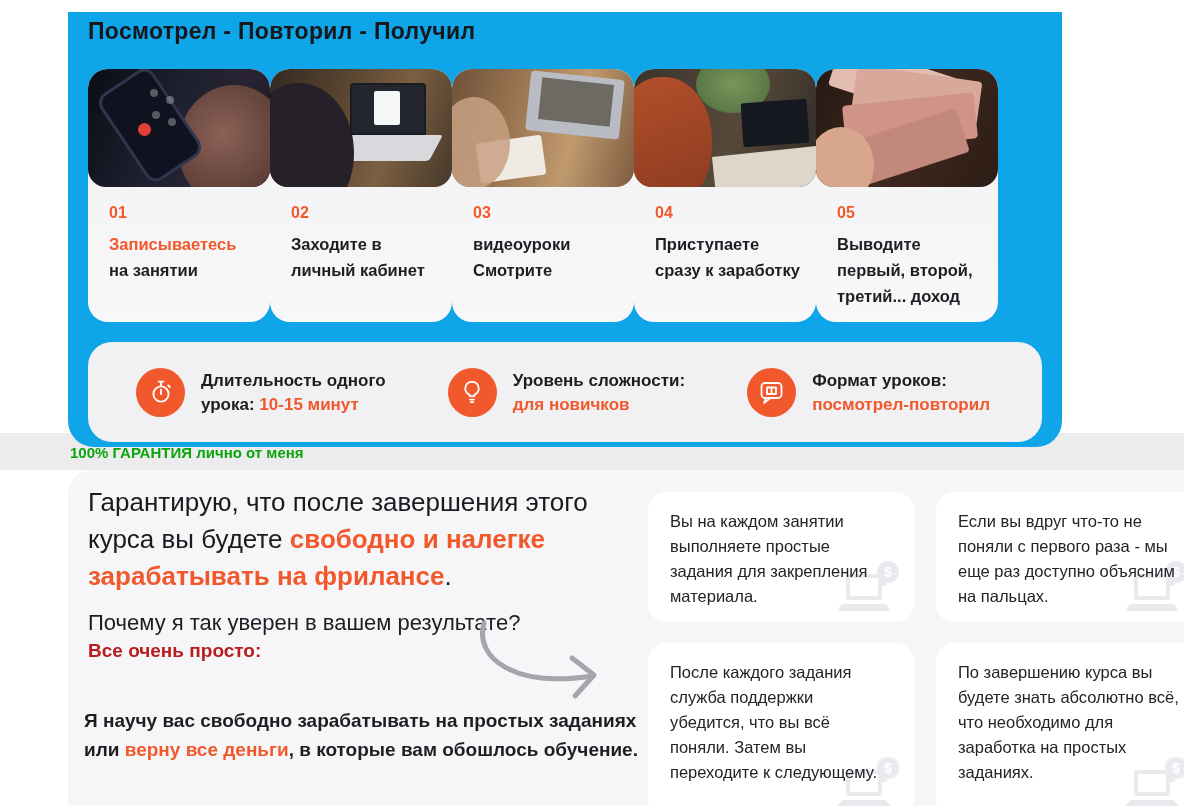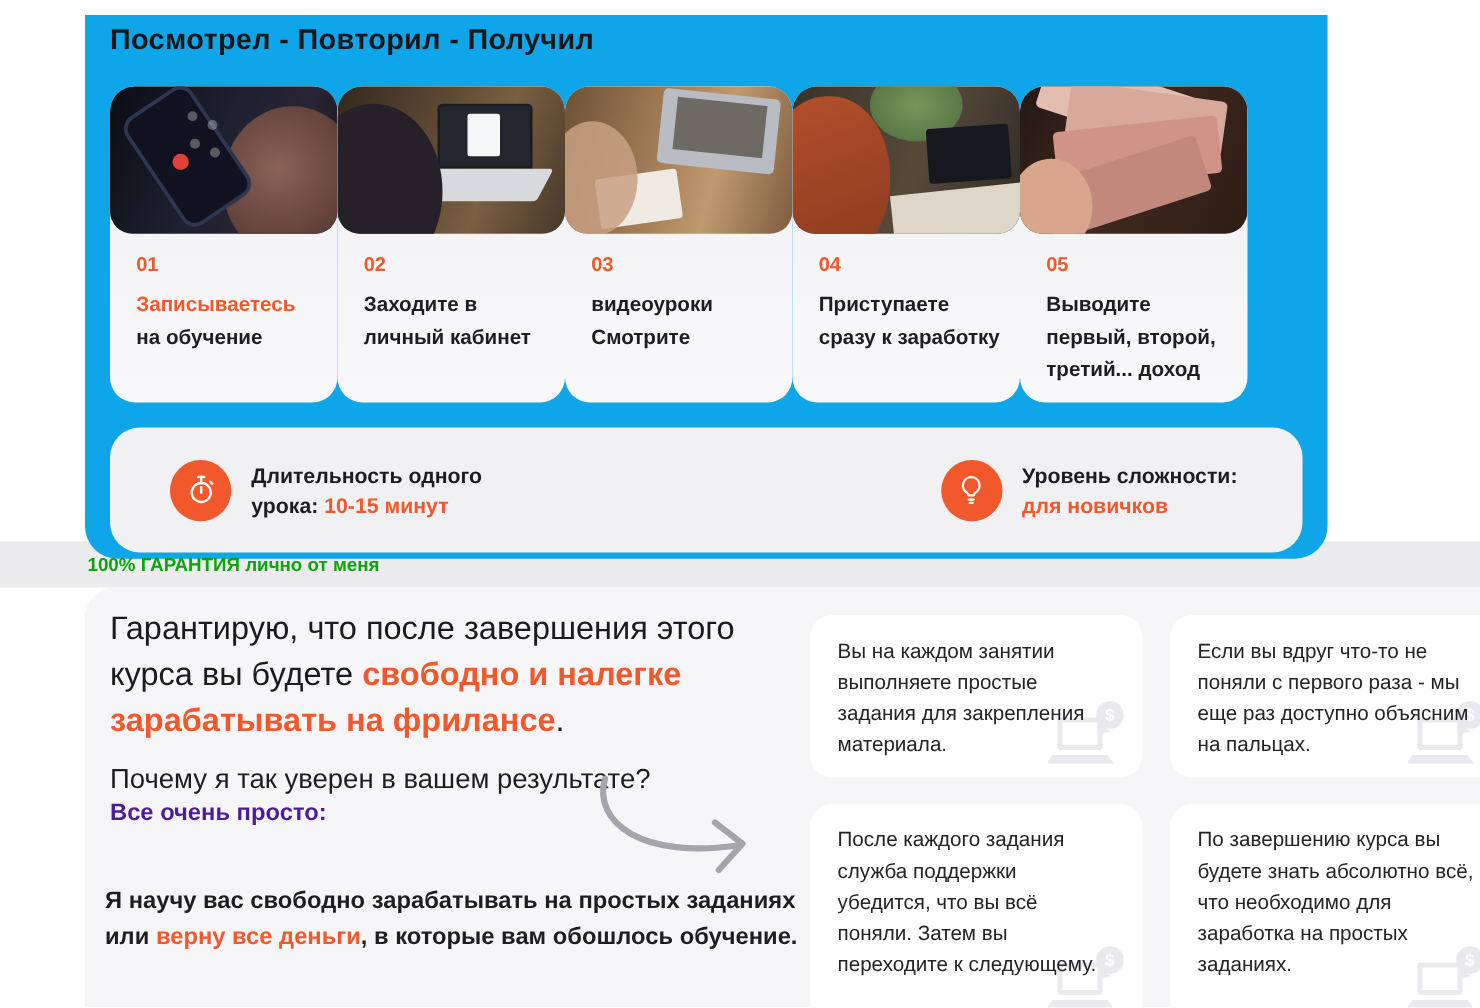--- a/index.html
+++ b/index.html
@@ -71,21 +71,21 @@
   .accent-text{color:var(--accent);}
 
   
   .guarantee-label{position:absolute;left:70px;top:444px;font-size:15px;font-weight:700;color:var(--green);}
   .guarantee{position:absolute;left:68px;top:470px;width:1116px;height:336px;background:#f6f6f8;
     border-radius:24px 0 0 0;overflow:hidden;}
   .g-left{position:absolute;left:20px;top:14px;width:560px;}
   .g-heading{margin:0;font-size:26px;line-height:37px;font-weight:500;color:#1b1b1f;}
   .g-heading .accent-text{font-weight:700;}
   .g-question{margin-top:14px;font-size:22px;line-height:28px;font-weight:400;color:#1e1e22;}
-  .g-lead{font-weight:700;font-size:19px;line-height:28px;color:#4c1d95;}
+  .g-lead{font-weight:700;font-size:19px;line-height:28px;color:#b91c1c;}
   .g-promise{position:absolute;left:16px;top:236px;width:560px;font-size:19px;line-height:29px;
     font-weight:700;color:#1e1e22;}
   .arrow-svg{position:absolute;left:398px;top:148px;width:158px;height:92px;}
 
   .benefits{position:absolute;left:580px;top:22px;display:grid;
     grid-template-columns:266px 266px;grid-template-rows:130px 175px;column-gap:22px;row-gap:21px;}
   .benefit-card{background:#fff;border-radius:18px;padding:17px 22px 14px 22px;position:relative;
     overflow:hidden;font-size:16.5px;line-height:25px;color:#232328;}
   .benefit-text{position:relative;z-index:1;}
   .watermark{position:absolute;right:10px;bottom:6px;z-index:0;}
@@ -101,21 +101,21 @@
   <div class="steps">
     <div class="step-card">
       <div class="step-photo p1">
           <i class="face"></i>
           <i class="phone"></i>
           <i class="keys"></i>
           <i class="red-dot"></i>
         </div>
       <div class="step-number">01</div>
       <div class="step-line accent">Записываетесь</div>
-      <div class="step-line">на обучение</div>
+      <div class="step-line">на занятии</div>
     </div>
     <div class="step-card">
       <div class="step-photo p2">
           <i class="screen"></i>
           <i class="doc"></i>
           <i class="kb"></i>
           <i class="body-dark"></i>
         </div>
       <div class="step-number">02</div>
       <div class="step-line">Заходите в</div>
@@ -180,20 +180,34 @@
           <path d="M13 2.8 a6.6 6.6 0 0 1 3.4 12.3 c-.8.5 -1.2 1.2 -1.2 2.1 h-4.4 c0 -.9 -.4 -1.6 -1.2 -2.1 A6.6 6.6 0 0 1 13 2.8 z"></path>
           <path d="M11 20.6 h4"></path>
             <path d="M11.8 23.2 h2.4"></path>
         </svg>
       </div>
       <div class="info-text">
         <div>Уровень сложности:</div>
         <div><span></span><span class="accent-text">для новичков</span></div>
       </div>
     </div>
+    <div class="info-item">
+      <div class="info-icon">
+        <svg width="27" height="27" viewBox="0 0 27 27" fill="none" stroke="#ffffff" stroke-width="1.8" stroke-linecap="round" stroke-linejoin="round">
+          <rect x="3.5" y="4" width="20" height="15" rx="3.5"></rect>
+            <path d="M8 19 L6 24 L12.5 19"></path>
+            <path d="M9 8.5 h9 v6.5 h-9 z"></path>
+            <path d="M13.5 8.5 v6.5"></path>
+        </svg>
+      </div>
+      <div class="info-text">
+        <div>Формат уроков:</div>
+        <div><span></span><span class="accent-text">посмотрел-повторил</span></div>
+      </div>
+    </div>
   </div>
 </section>
 
 <div class="guarantee-label">100% ГАРАНТИЯ лично от меня</div>
 
 <section class="guarantee">
   <div class="g-left">
     <h2 class="g-heading"><span>Гарантирую, что после завершения этого курса вы будете </span><span class="accent-text">свободно и налегке зарабатывать на фрилансе</span><span>.</span></h2>
     <div class="g-question">Почему я так уверен в вашем результате?</div>
     <div class="g-lead">Все очень просто:</div>

